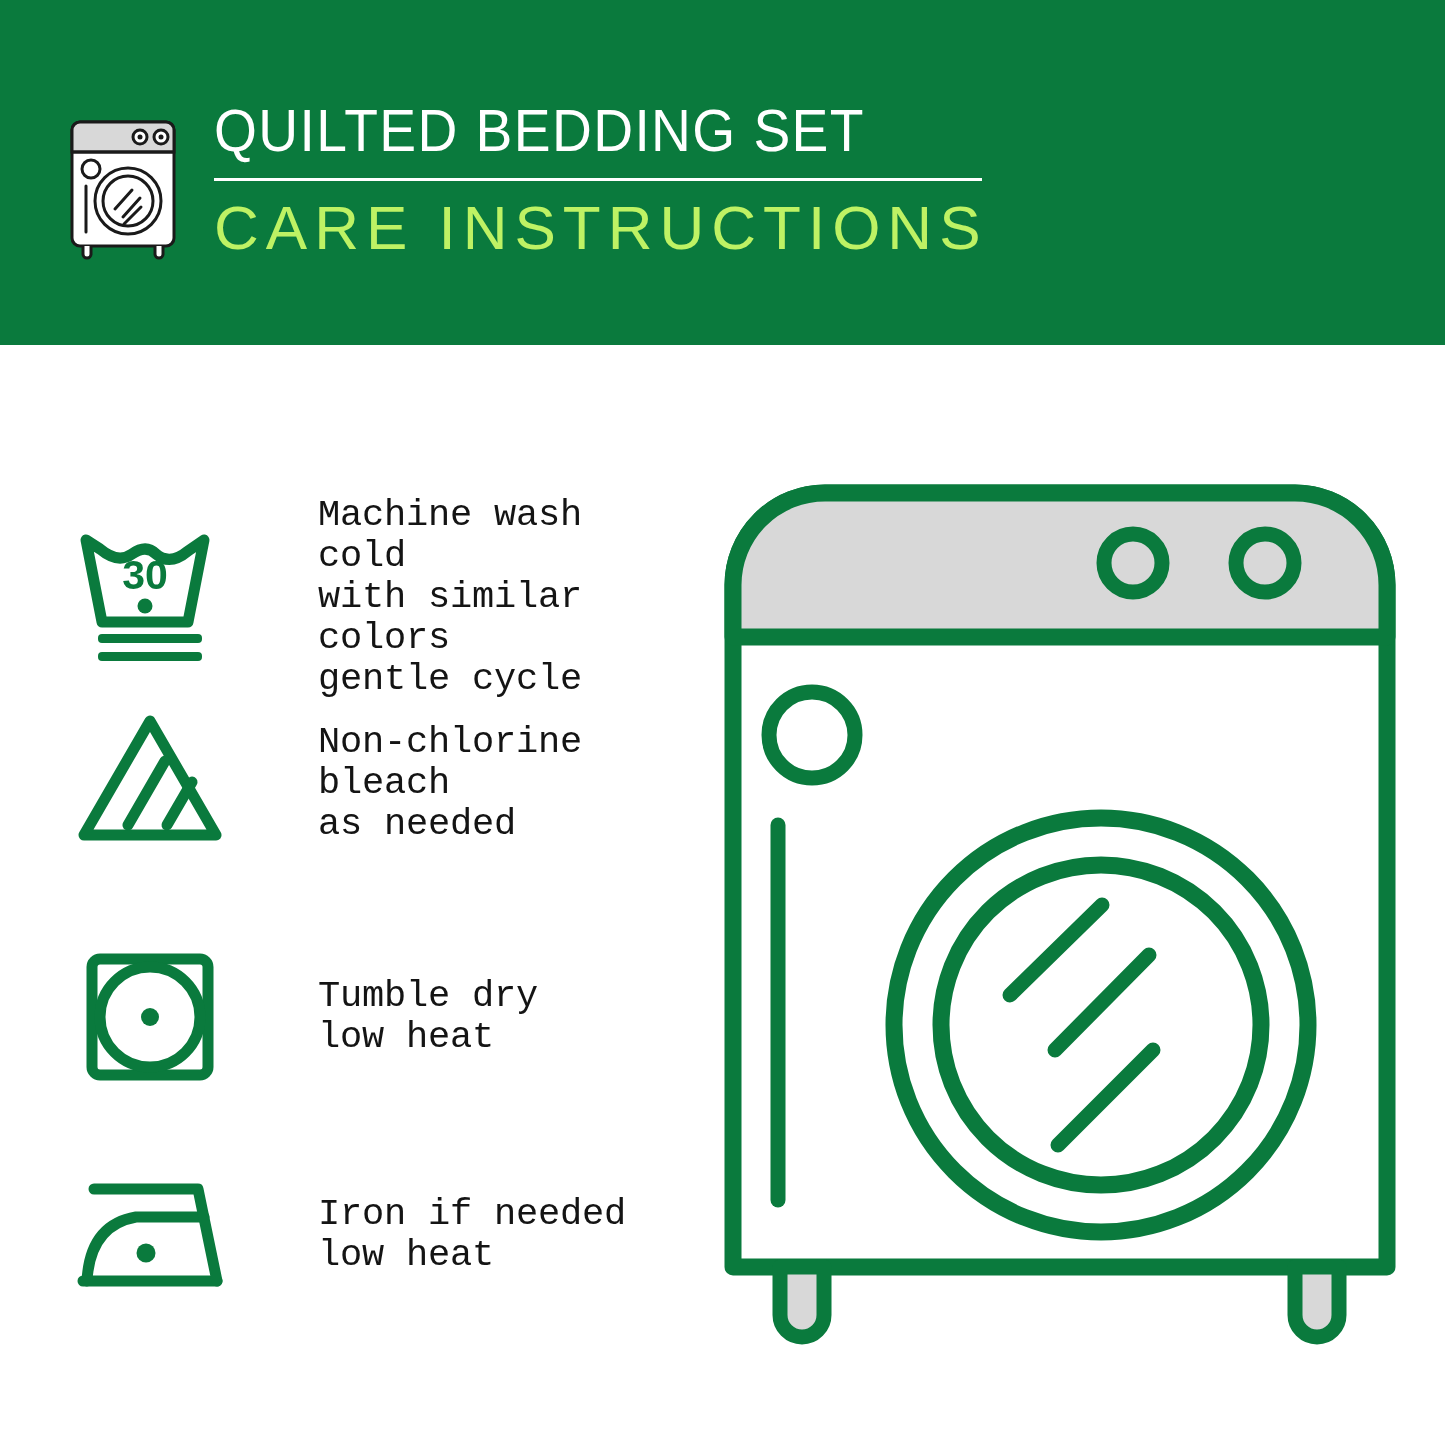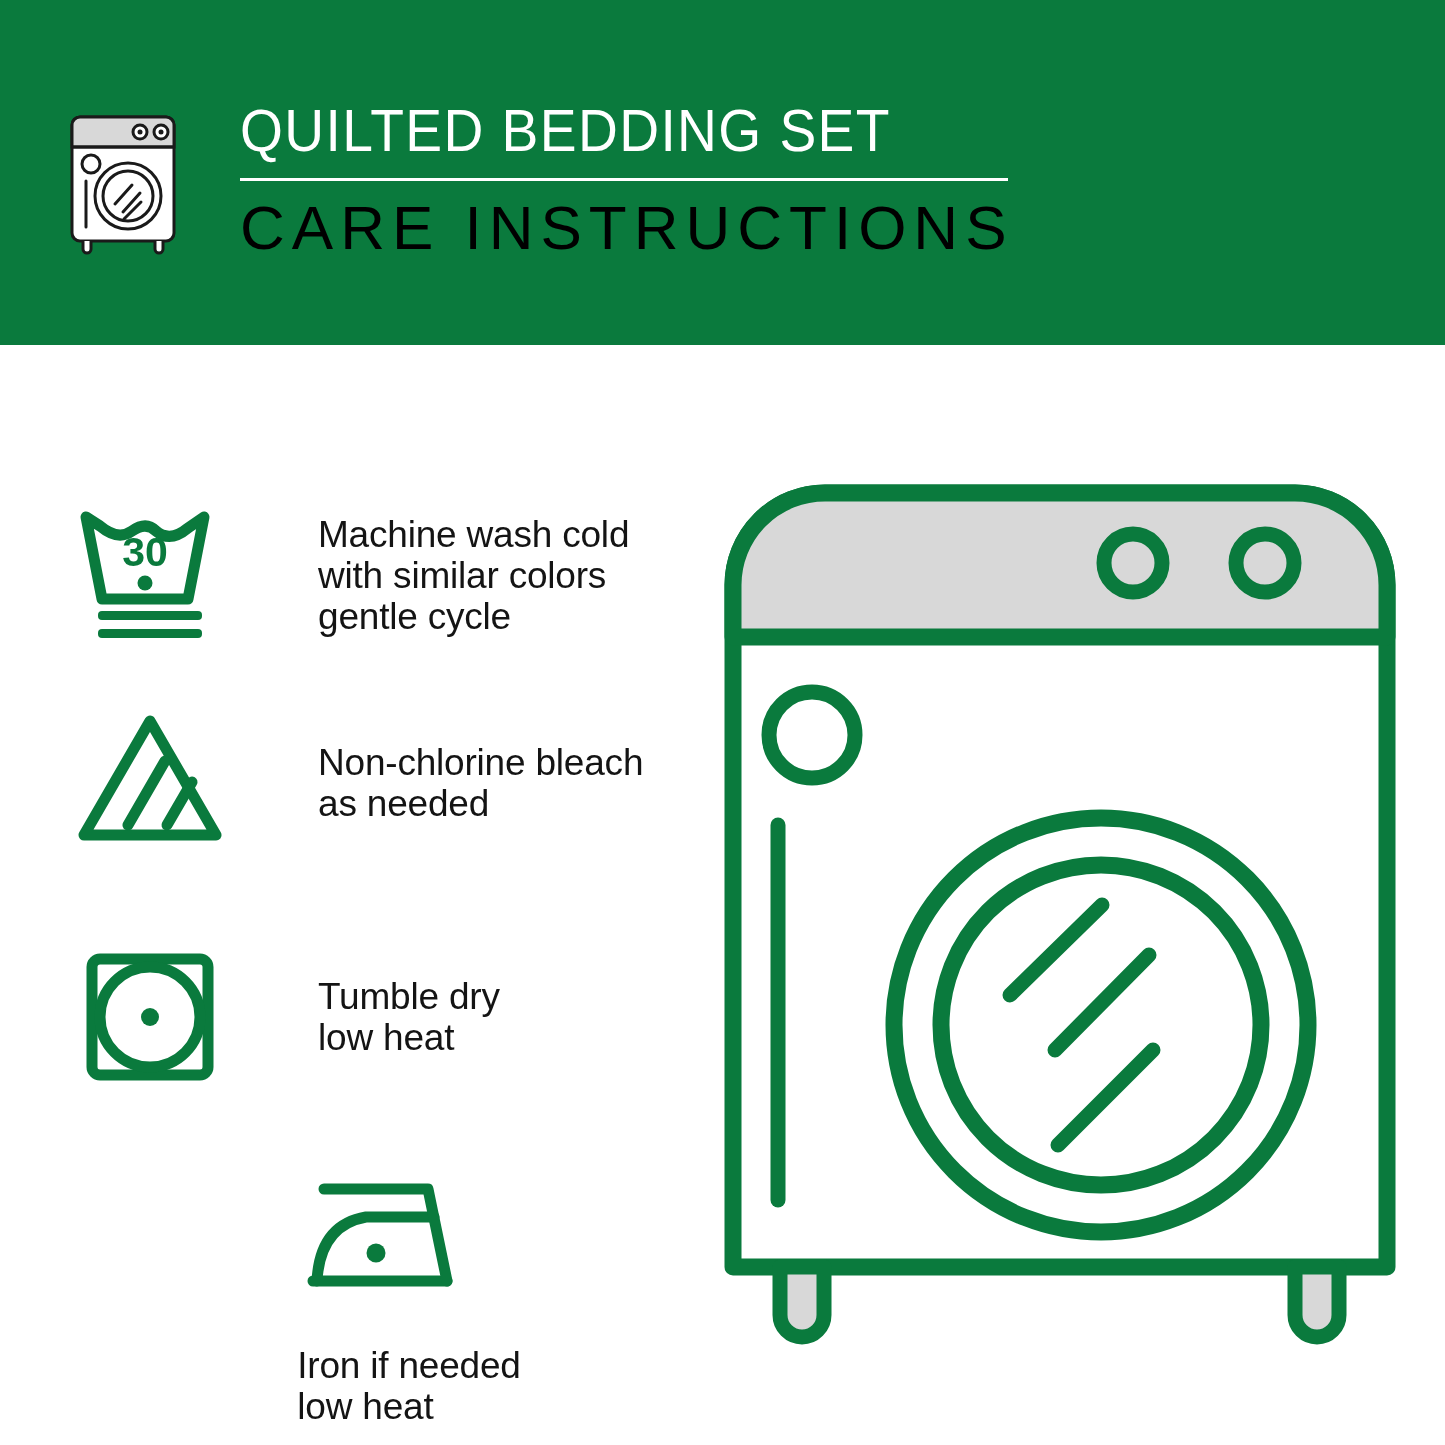--- a/index.html
+++ b/index.html
@@ -27,22 +27,21 @@
     width: 1445px;
     height: 345px;
     background: #0a7a3d;
   }
 
   #header-inner {
     position: absolute;
     left: 62px;
     top: 96px;
     display: flex;
-    align-items: center;
-    gap: 26px;
+    align-items: flex-end;
   }
 
   #header-logo {
     width: 122px;
     height: 152px;
     flex: 0 0 auto;
     margin-right: 30px;
     margin-top: 2px;
   }
 
@@ -68,21 +67,21 @@
     display: block;
     width: 768px;
     height: 3px;
     background: #ffffff;
     margin-top: 16px;
     margin-bottom: 15px;
   }
 
   #title-sub {
     display: block;
-    color: #000000;
+    color: #bef264;
     font-family: "Liberation Sans", sans-serif;
     font-size: 62px;
     line-height: 64px;
     font-weight: 400;
     letter-spacing: 7px;
     white-space: nowrap;
   }
 
   
   #care-list {
@@ -98,33 +97,33 @@
     left: 70px;
     display: flex;
     align-items: center;
     width: 620px;
     gap: 30px;
   }
 
   .care-row.r0 { top: 150px; }
   .care-row.r1 { top: 358px; }
   .care-row.r2 { top: 592px; }
-  .care-row.r3 { top: 810px; flex-direction: column; }
+  .care-row.r3 { top: 810px; }
 
   .care-symbol {
     flex: 0 0 auto;
     width: 160px;
     height: 160px;
     display: block;
   }
 
   .care-text {
     margin-left: 58px;
     color: #141414;
-    font-family: Liberation Sans, sans-serif;
+    font-family: Liberation Mono, monospace;
     font-size: 37px;
     line-height: 41px;
     font-weight: 400;
     letter-spacing: -0.2px;
     white-space: pre-line;
   }
 
   
   #machine-illustration {
     position: absolute;

